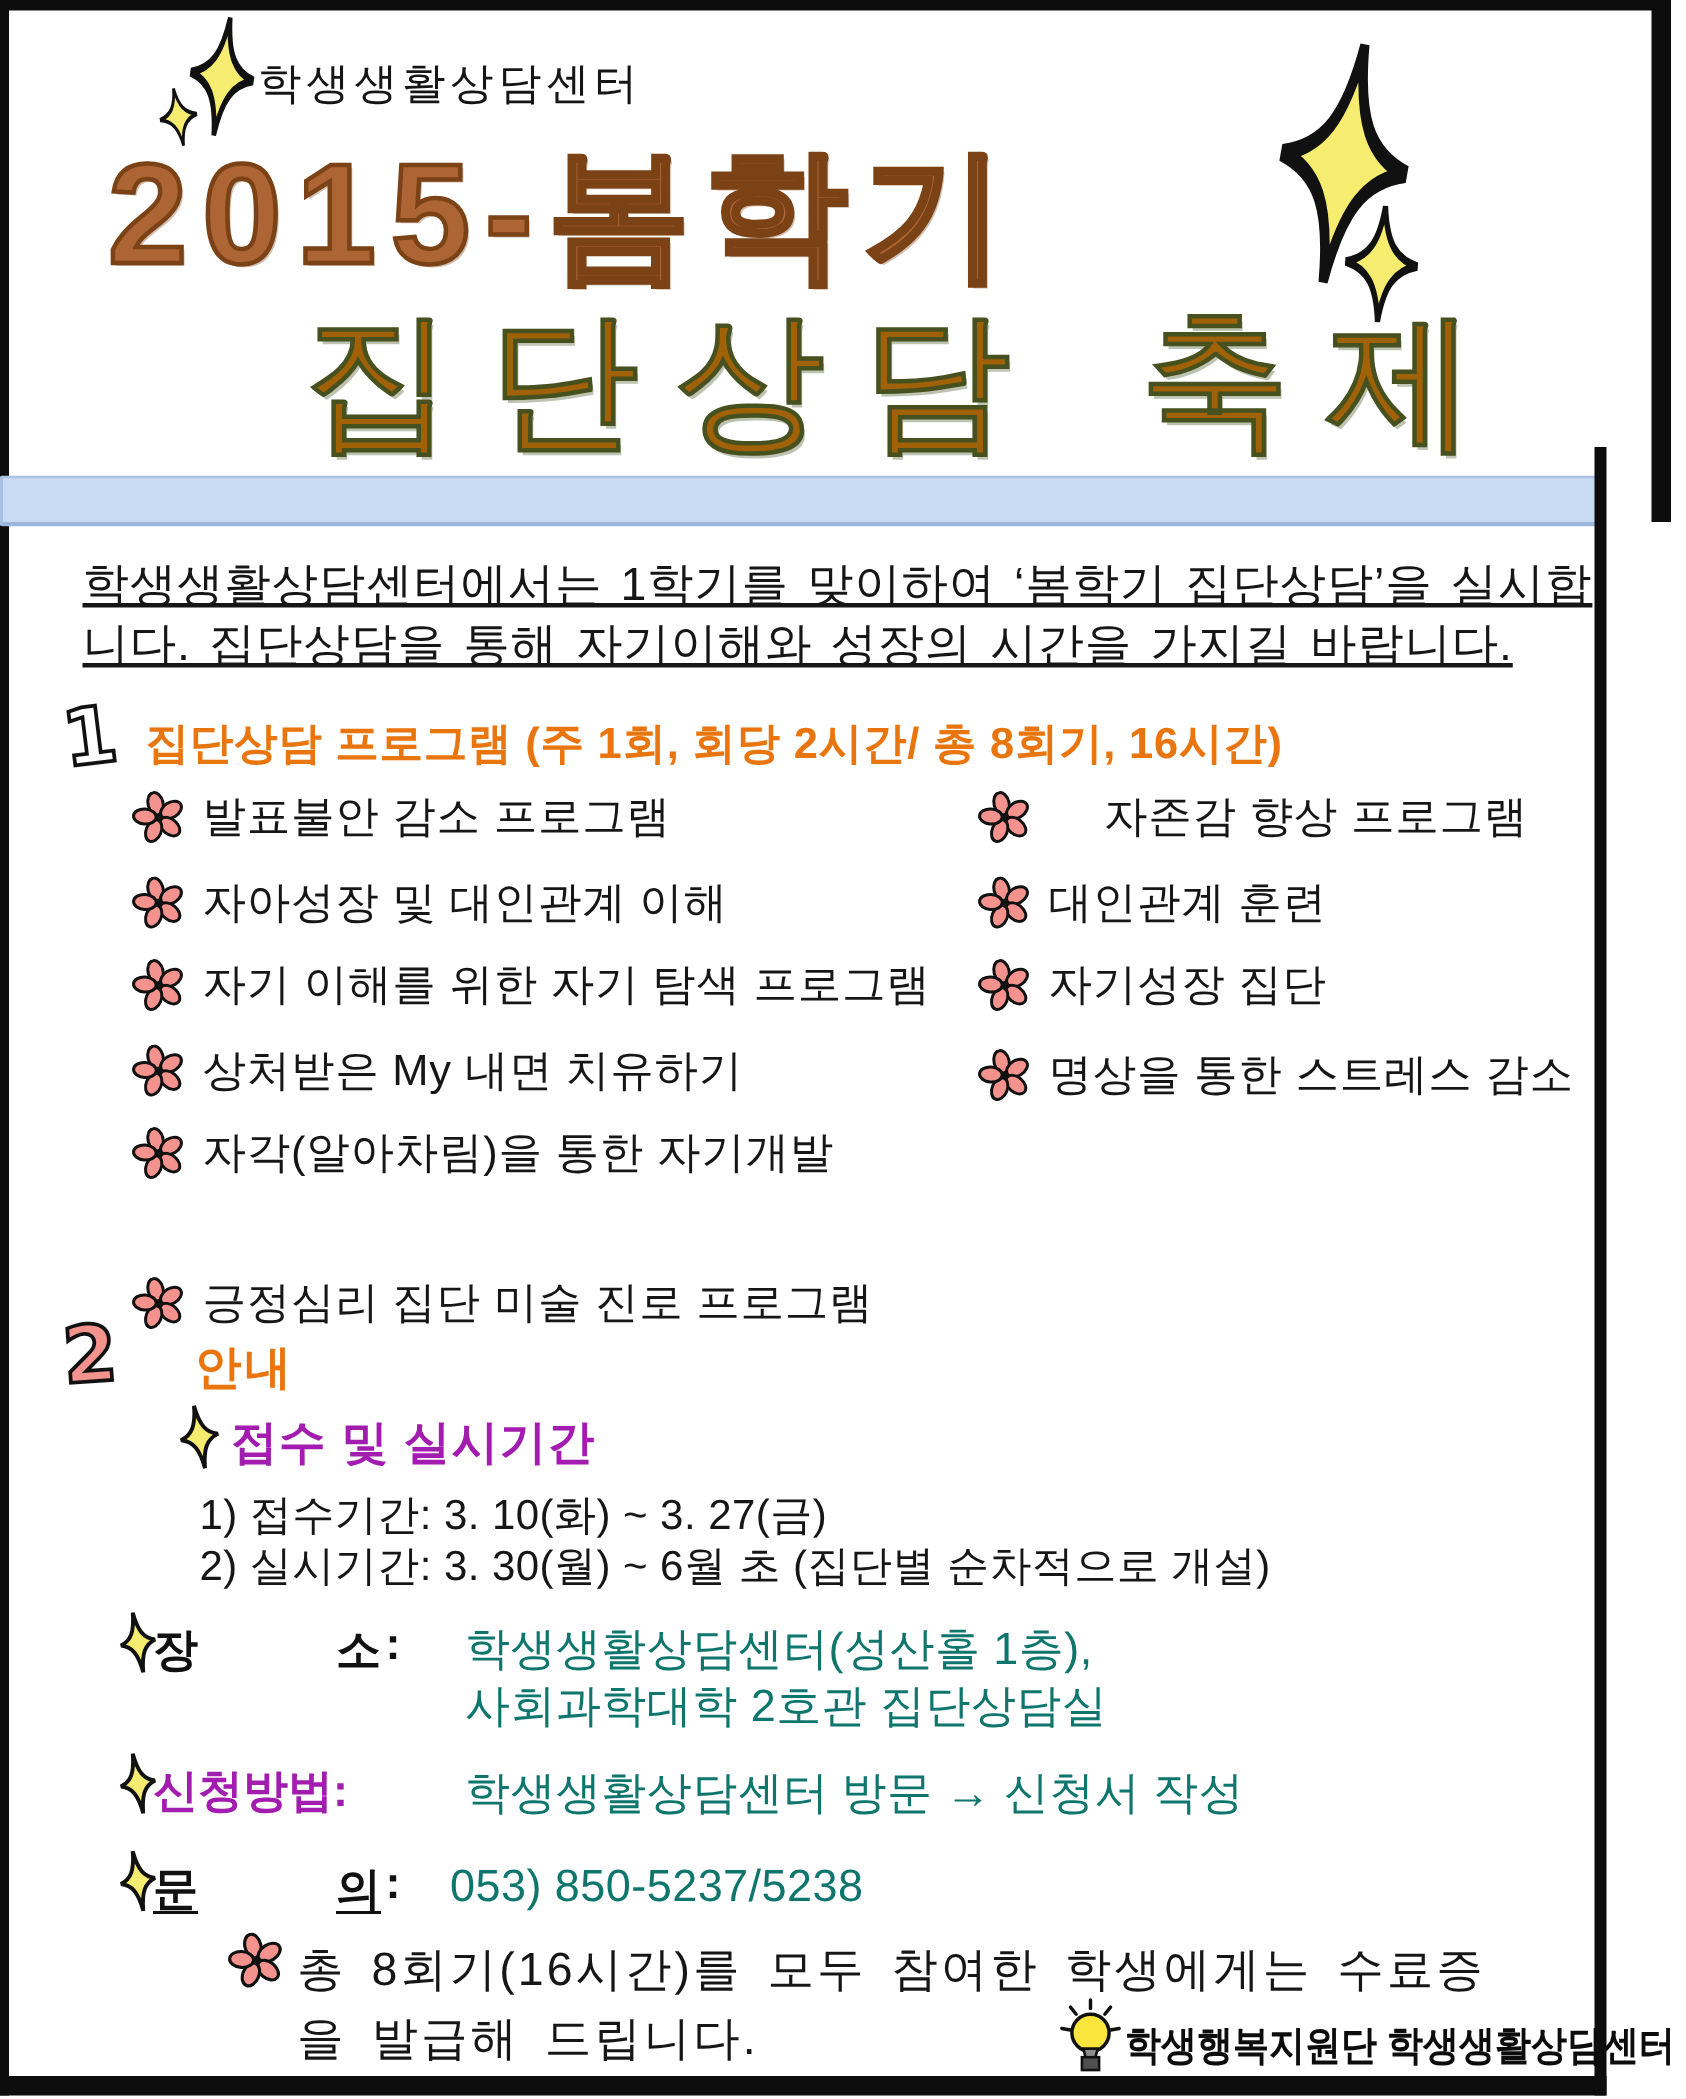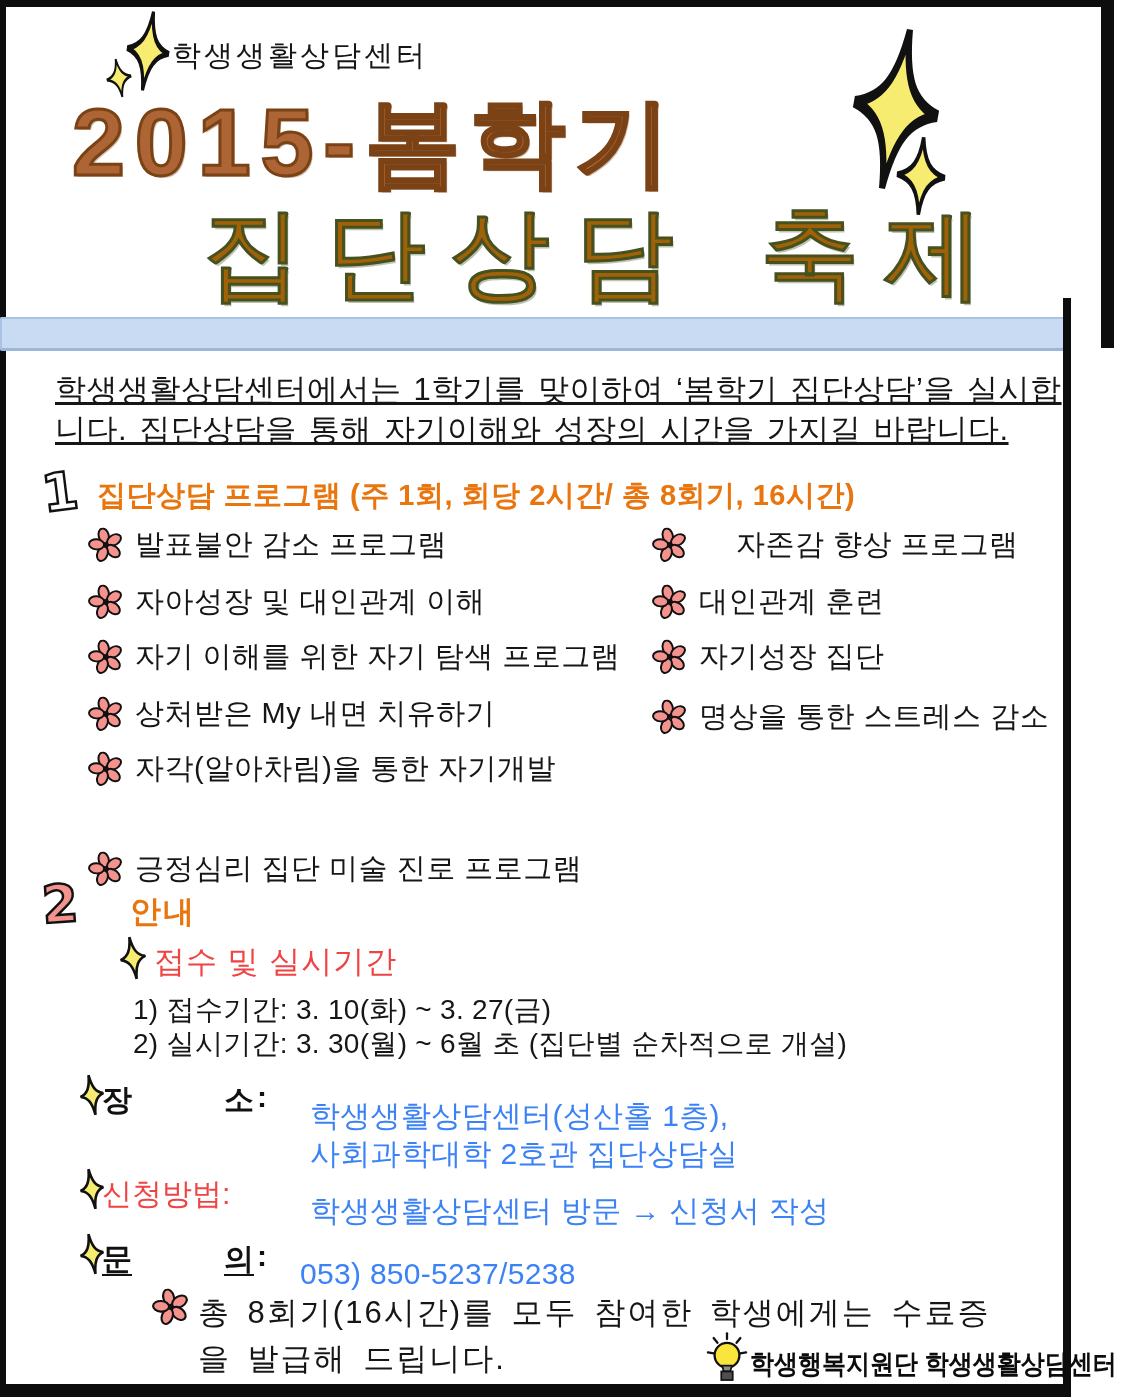--- a/index.html
+++ b/index.html
@@ -41,24 +41,24 @@
   .num1{left:42px;top:462px;color:#ffffff;transform:rotate(-7deg);}
   .num2{left:42px;top:874px;color:#f4928e;transform:rotate(-4deg);}
   .s1-heading{left:97px;top:476px;font-size:29px;font-weight:bold;color:#e9750e;letter-spacing:.5px;z-index:3;}
   .s2-heading{left:130px;top:891px;font-size:31px;font-weight:bold;color:#e9750e;letter-spacing:2px;z-index:3;}
   
   .prog-item{position:absolute;display:flex;align-items:center;gap:11px;height:42px;z-index:3;}
   .prog-item .txt{font-size:29px;color:#161616;letter-spacing:.5px;white-space:nowrap;}
   .flower{width:36px;height:36px;flex:0 0 36px;transform:rotate(-14deg);}
   
   .spark-bullet{position:absolute;z-index:3;}
-  .row-label{position:absolute;font-size:30px;font-weight:normal;color:#ef4444;z-index:3;white-space:nowrap;}
+  .row-label{position:absolute;font-size:30px;font-weight:bold;color:#a21caf;z-index:3;white-space:nowrap;}
   .row-label-spread{position:absolute;display:flex;justify-content:space-between;font-size:30px;font-weight:bold;color:#111;z-index:3;}
   .row-colon{position:absolute;font-size:30px;font-weight:bold;color:#111;z-index:3;}
-  .row-value{position:absolute;font-size:30px;color:#3b82f6;z-index:3;white-space:nowrap;letter-spacing:.3px;margin-top:16px;}
+  .row-value{position:absolute;font-size:30px;color:#0f766e;z-index:3;white-space:nowrap;letter-spacing:.3px;}
   .row-value span{display:block;line-height:38px;}
   .sub-line{position:absolute;font-size:28px;color:#161616;z-index:3;white-space:nowrap;letter-spacing:.3px;}
   .u{text-decoration:underline;text-decoration-thickness:2px;text-underline-offset:5px;}
   .period-label{left:154px;top:941px;font-size:31px;letter-spacing:1px;}
   
   .cert-line{position:absolute;font-size:31px;color:#161616;letter-spacing:2px;word-spacing:6px;z-index:3;white-space:nowrap;}
   .logo-text{position:absolute;left:750px;top:1346px;font-size:24px;font-weight:900;color:#0c0c0c;letter-spacing:0;
     transform:scaleY(1.12);transform-origin:top left;z-index:3;white-space:nowrap;}
   .hidden-defs{position:absolute;width:0;height:0;overflow:hidden;}
 </style>

